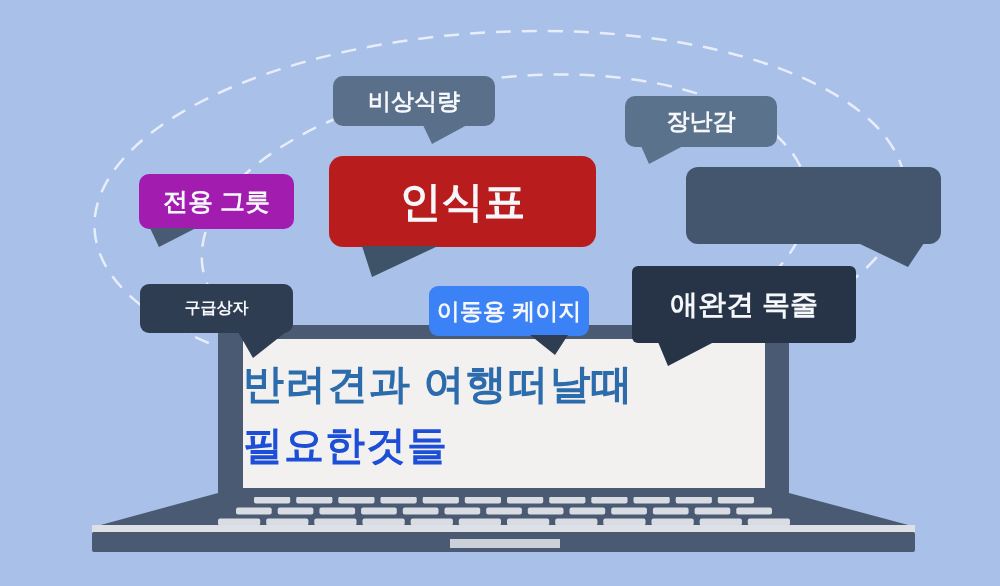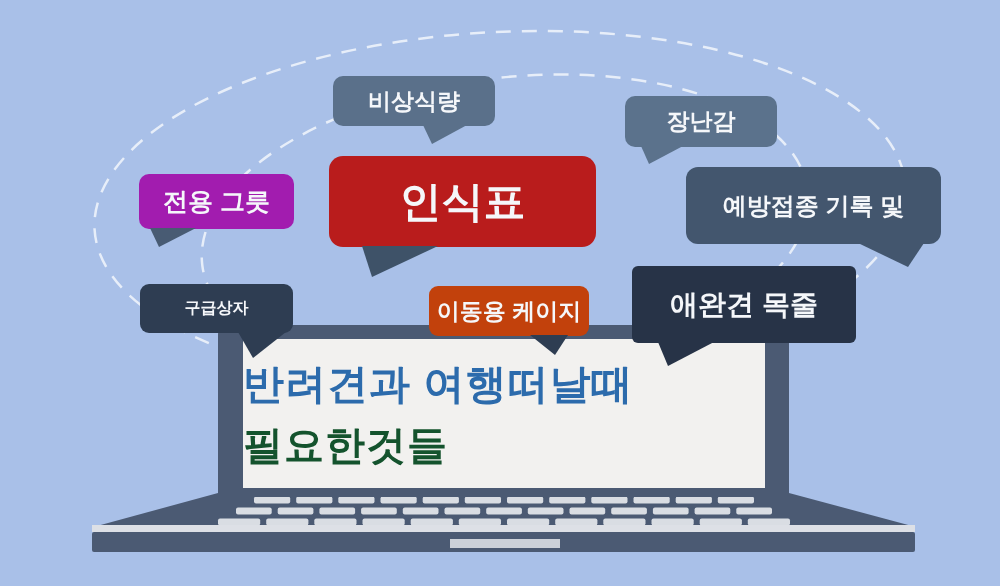--- a/index.html
+++ b/index.html
@@ -19,38 +19,38 @@
   }
   .screen{
     position:absolute;left:25px;top:14px;width:522px;height:149px;
     background:#f2f1ef;display:flex;flex-direction:column;justify-content:center;
   }
   .screen-line1{
     font-size:41px;font-weight:bold;color:#2c6bac;letter-spacing:1px;line-height:1;
     margin-top:2px;
   }
   .screen-line2{
-    font-size:40px;font-weight:bold;color:#14532d;letter-spacing:1px;line-height:1;
+    font-size:40px;font-weight:bold;color:#1d4ed8;letter-spacing:1px;line-height:1;
     margin-top:20px;
   }
   .base{position:absolute;left:0;top:0;}
 
   
   .bubble{
     position:absolute;z-index:2;display:flex;align-items:center;justify-content:center;
     color:#f5f7fa;font-weight:bold;text-align:center;
   }
   .bubble .tail{position:absolute;top:calc(100% - 1px);}
   .b-emergency{left:333px;top:76px;width:162px;height:50px;background:#5a708a;border-radius:10px;font-size:23px;text-align:center;}
   .b-toys{left:625px;top:96px;width:152px;height:51px;background:#5b728c;background:#5b728c;border-radius:10px;font-size:23px;}
   .b-bowl{left:139px;top:174px;width:155px;height:55px;background:#a21caf;border-radius:10px;font-size:25px;}
   .b-idtag{left:329px;top:156px;width:267px;height:91px;background:#b91c1c;border-radius:14px;font-size:42px;}
   .b-vaccine{left:686px;top:167px;width:255px;height:77px;background:#43566e;border-radius:12px;font-size:24px;line-height:36px;}
   .b-firstaid{left:140px;top:284px;width:153px;height:49px;background:#2e3d52;border-radius:9px;font-size:16px;}
-  .b-carrier{left:429px;top:286px;width:160px;height:50px;background:#c2410c;border-radius:9px;font-size:23px;}
+  .b-carrier{left:429px;top:286px;width:160px;height:50px;background:#3b82f6;border-radius:9px;font-size:23px;}
   .b-leash{left:632px;top:266px;width:224px;height:77px;background:#273347;border-radius:6px;font-size:28px;}
 </style>
 </head>
 <body>
 
 <div class="canvas">
 
   <svg class="orbits" width="1000" height="586">
     <ellipse cx="500" cy="208" rx="406" ry="176" fill="none" stroke="#ffffff" stroke-opacity="0.72" stroke-width="2.5" stroke-dasharray="15 11" transform="rotate(-3 500 208)"></ellipse>
     <ellipse cx="505" cy="228" rx="305" ry="150" fill="none" stroke="#ffffff" stroke-opacity="0.72" stroke-width="2.5" stroke-dasharray="15 11" transform="rotate(-7 505 228)"></ellipse>
@@ -138,21 +138,21 @@
 
   <div class="bubble b-idtag">
     <span>인식표</span>
     <svg class="tail" style="left:33px" width="76" height="31">
       <polygon points="0,0 76,0 10,31" fill="#3e5268"></polygon>
     </svg>
   </div>
 
   <div class="bubble b-vaccine">
     <span>
-      <span>예방접종 기록 및</span><br>
+      <br>
     </span>
     <svg class="tail" style="left:172px" width="66" height="24">
       <polygon points="0,0 66,0 50,24" fill="#43566e"></polygon>
     </svg>
   </div>
 
   <div class="bubble b-firstaid">
     <span>구급상자</span>
     <svg class="tail" style="left:98px" width="48" height="26">
       <polygon points="0,0 48,0 15,26" fill="#2e3d52"></polygon>

